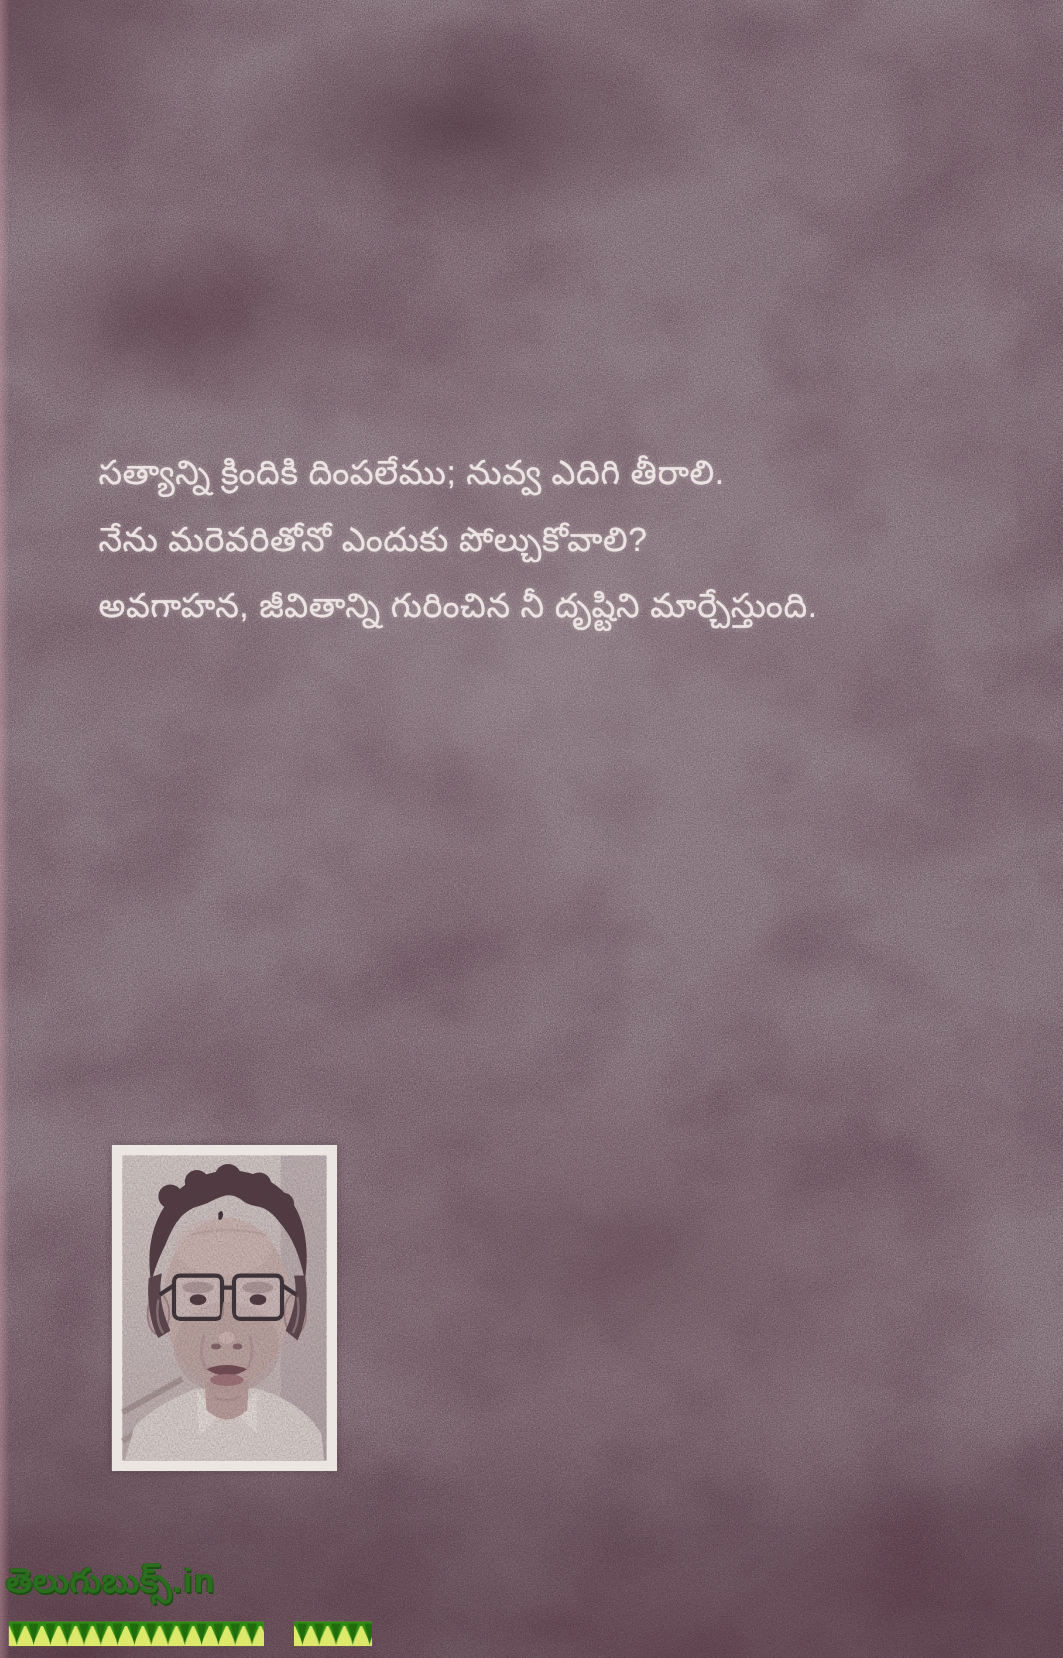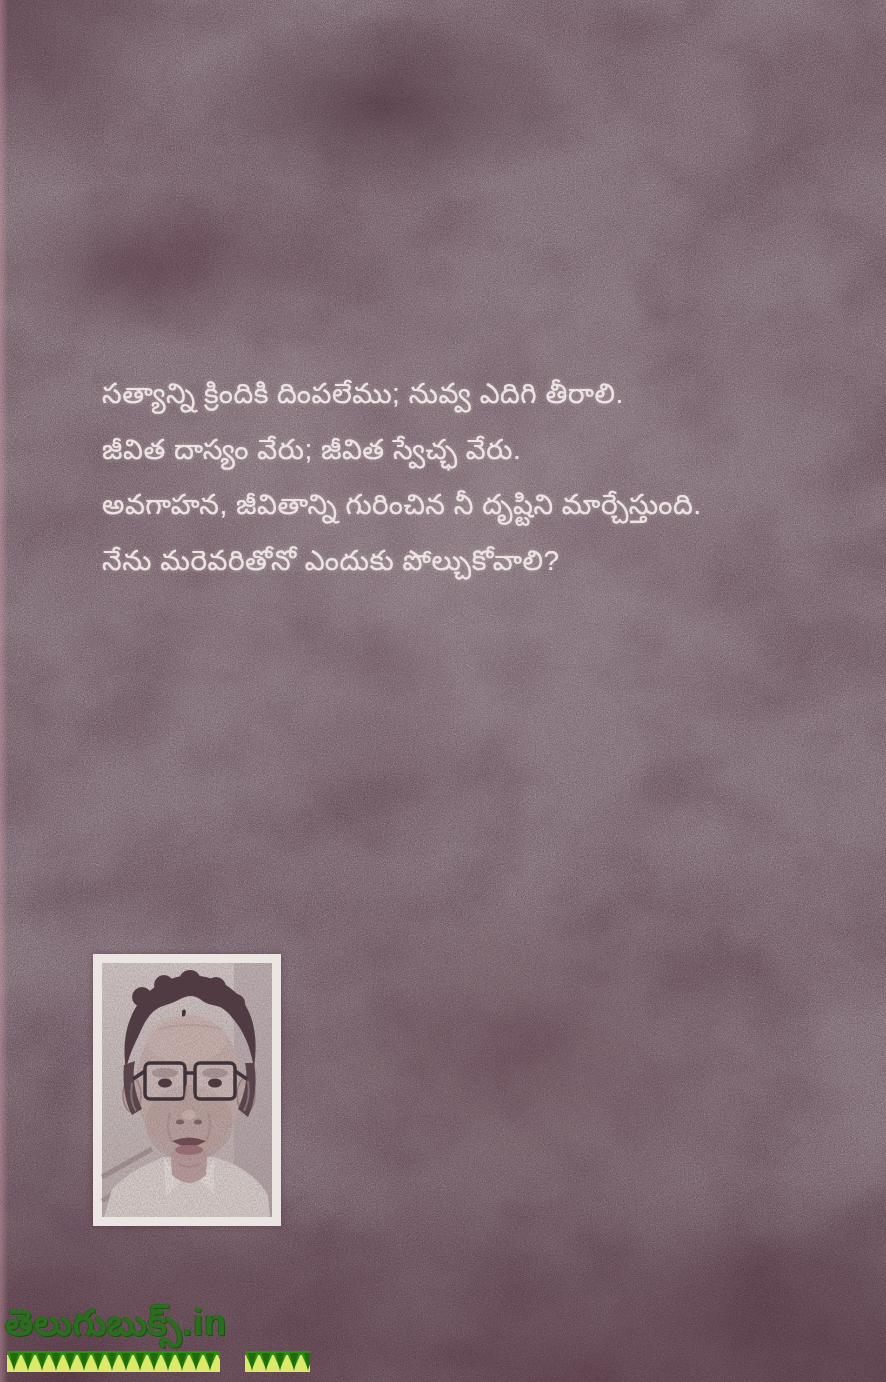--- a/index.html
+++ b/index.html
@@ -20,31 +20,30 @@
       radial-gradient(ellipse 640px 340px at 560px 1382px, rgba(68,32,46,0.55), rgba(68,32,46,0) 70%),
       radial-gradient(ellipse 430px 270px at 520px 1060px, rgba(86,48,60,0.38), rgba(86,48,60,0) 70%),
       radial-gradient(ellipse 420px 320px at 886px 1382px, rgba(60,28,42,0.45), rgba(60,28,42,0) 70%),
       radial-gradient(ellipse 620px 520px at 440px 520px, rgba(198,186,190,0.16), rgba(198,186,190,0) 65%);
   }
   .quote{position:absolute;left:82px;top:366px;z-index:3;}
   .quote-line{
     font-size:28px;line-height:55.5px;color:#ece4e3;letter-spacing:0.5px;
     white-space:nowrap;
     text-shadow:0 0 5px rgba(255,244,246,0.35), 0 0 1px rgba(255,250,250,0.5);
-    margin-left:20px;
   }
   .photo-frame{
     position:absolute;left:93px;top:954px;width:188px;height:272px;z-index:3;
     box-shadow:0 0 6px rgba(40,20,30,0.35);
   }
   .photo-frame svg{display:block;}
   .watermark{position:absolute;left:5px;top:1301px;width:330px;height:80px;z-index:4;}
   .watermark-text{
     position:absolute;left:0;top:2px;
-    font-size:36px;font-weight:bold;line-height:1.1;color:#2c6e1f;
+    font-size:28px;font-weight:bold;line-height:1.1;color:#2c6e1f;
     white-space:nowrap;letter-spacing:1px;
     text-shadow:1px 1px 0 #1d4f12, -1px 0 0 #235c17;
   }
   .grass{position:absolute;height:21px;overflow:hidden;}
   .grass-left{left:2px;top:50px;width:213px;}
   .grass-right{left:240px;top:50px;width:65px;}
 </style>
 </head>
 <body>
 
@@ -95,23 +94,22 @@
   <rect width="886" height="1382" filter="url(#blotchA)" opacity="0.55"></rect>
   <rect width="886" height="1382" filter="url(#blotchB)" opacity="0.40"></rect>
   <rect width="886" height="1382" filter="url(#grainL)" opacity="0.30"></rect>
   <rect width="886" height="1382" filter="url(#grainD)" opacity="0.38"></rect>
 </svg>
 
 <div class="vignette"></div>
 
 <div class="quote">
   <div class="quote-line">సత్యాన్ని క్రిందికి దింపలేము; నువ్వ ఎదిగి తీరాలి.</div>
-  <div class="quote-line">జీవిత దాస్యం వేరు; జీవిత స్వేచ్ఛ వేరు.</div>
+  <div class="quote-line">నేను మరెవరితోనో ఎందుకు పోల్చుకోవాలి?</div>
   <div class="quote-line">అవగాహన, జీవితాన్ని గురించిన నీ దృష్టిని మార్చేస్తుంది.</div>
-  <div class="quote-line">నేను మరెవరితోనో ఎందుకు పోల్చుకోవాలి?</div>
 </div>
 
 <div class="photo-frame">
   <svg width="188" height="272" viewBox="0 0 188 272" aria-hidden="true">
     <rect width="188" height="272" fill="#ece6e2"></rect>
     <g transform="translate(9,9)">
       <rect width="170" height="254" fill="url(#photoBg)"></rect>
       <rect x="132" width="38" height="254" fill="#a99a9d" opacity="0.45"></rect>
 
       <path d="M0,214 L50,186" stroke="#93807f" stroke-width="5" opacity="0.6"></path>

